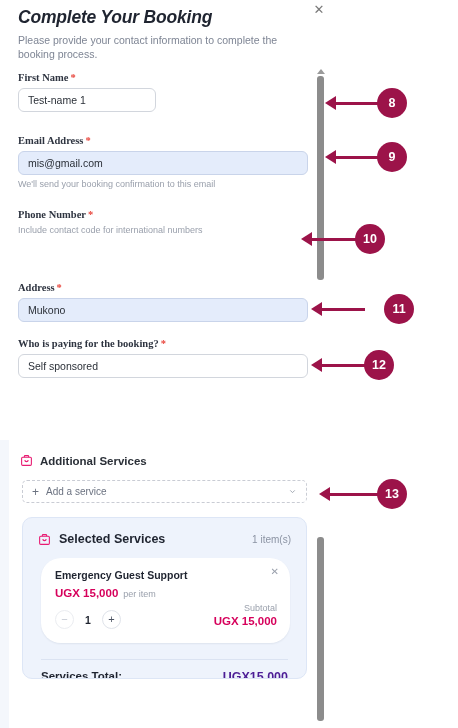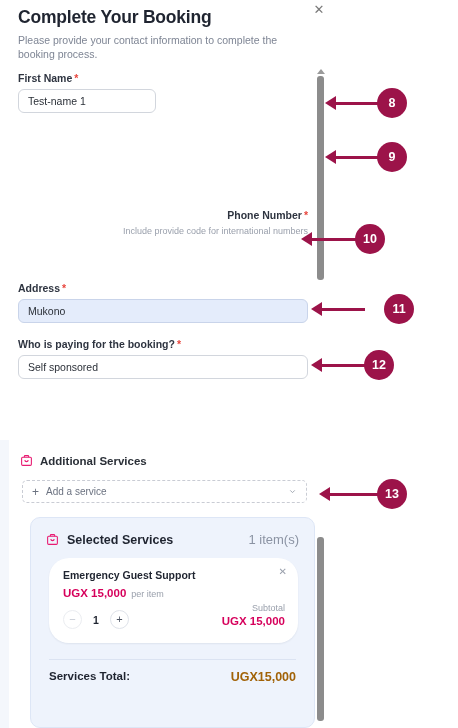--- a/index.html
+++ b/index.html
@@ -47,40 +47,42 @@
   }
 
   .modal-title {
     position: absolute;
     left: 18px;
     top: 7px;
     font-size: 17.5px;
     font-weight: 600;
     color: #1f2430;
     letter-spacing: -0.2px;
+    font-style: italic;
   }
 
   .modal-sub {
     position: absolute;
     left: 18px;
     top: 33px;
     width: 285px;
     font-size: 10.5px;
     line-height: 14px;
     color: #7e8594;
   }
 
   
   .field { position: absolute; }
   .field-label {
     font-size: 10.5px;
     font-weight: 700;
     color: #2e3440;
     margin-bottom: 5px;
     white-space: nowrap;
+    font-family: Liberation Serif, serif;
   }
   .req { color: #e8453c; font-weight: 700; margin-left: 2px; }
 
   .input {
     height: 24px;
     border: 1px solid #d2d6dd;
     border-radius: 6px;
     background: #ffffff;
     font-size: 10.5px;
     color: #2b3038;
@@ -148,45 +150,45 @@
     align-items: center;
     padding: 0 9px;
     cursor: pointer;
   }
   .add-plus { font-size: 12px; color: #6b7280; margin-right: 7px; line-height: 1; }
   .add-service-label { font-size: 10px; color: #6b7280; flex: 1; }
   .chev { width: 9px; height: 9px; color: #9aa0ac; }
 
   .selected-card {
     position: absolute;
-    left: 30px;
+    left: 22px;
     top: 77px;
     width: 285px;
-    height: 211px;
+    height: 162px;
     background: #eef3fc;
     border: 1px solid #dde6f6;
     border-radius: 10px;
     overflow: hidden;
   }
 
   .sc-head {
     position: absolute;
     left: 15px; top: 14px;
     right: 15px;
     display: flex;
     align-items: center;
   }
   .sc-head-title {
     font-size: 12.5px;
     font-weight: 700;
     color: #1f2430;
     margin-left: 8px;
     flex: 1;
   }
-  .sc-count { font-size: 13px; color: #8b93a3; }
+  .sc-count { font-size: 10px; color: #8b93a3; }
 
   .item-card {
     position: absolute;
     left: 18px; top: 40px;
     width: 249px;
     height: 85px;
     background: #ffffff;
     border-radius: 20px;
     box-shadow: 0 1px 2px rgba(20,30,60,0.07);
   }
@@ -254,21 +256,21 @@
   }
 
   .total-row {
     position: absolute;
     left: 18px; right: 18px;
     top: 152px;
     display: flex;
     justify-content: space-between;
   }
   .total-lbl { font-size: 11.5px; font-weight: 700; color: #1f2430; }
-  .total-val { font-size: 12.5px; font-weight: 700; color: #a16207; }
+  .total-val { font-size: 12.5px; font-weight: 700; color: #4c1d95; }
   .scrollbar-thumb {
     position: absolute;
     background: #8c8c8c;
     border-radius: 3px;
   }
   .scroll-arrow {
     position: absolute;
     width: 0; height: 0;
     border-left: 4px solid transparent;
     border-right: 4px solid transparent;
@@ -317,26 +319,33 @@
     <div class="modal-sub">Please provide your contact information to complete the booking process.</div>
 
     <div class="field" style="left:18px; top:72px; width:138px;">
       <div class="field-label">
         <span>First Name</span><span class="req">*</span>
       </div>
       <div class="input">Test-name 1</div>
     </div>
 
 
-
-    <div class="field" style="left:18px; top:209px; width:290px;text-align:right;">
+    <div class="field" style="left:18px; top:135px; width:290px;">
+      <div class="field-label">
+        <span>Email Address</span><span class="req">*</span>
+      </div>
+      <div class="input autofill">mis@gmail.com</div>
+      <div class="hint">We'll send your booking confirmation to this email</div>
+    </div>
+
+    <div class="field" style="left:18px; top:209px; width:290px;">
       <div class="field-label">
         <span>Phone Number</span><span class="req">*</span>
       </div>
-      <div class="hint">Include provide code for international numbers</div>
+      <div class="hint">Include contact code for international numbers</div>
     </div>
 
     <div class="field" style="left:18px; top:338px; width:290px;">
       <div class="field-label">
         <span>Who is paying for the booking?</span><span class="req">*</span>
       </div>
       <div class="input">Self sponsored</div>
     </div>
 
     <div class="field" style="left:18px; top:282px; width:290px;">

